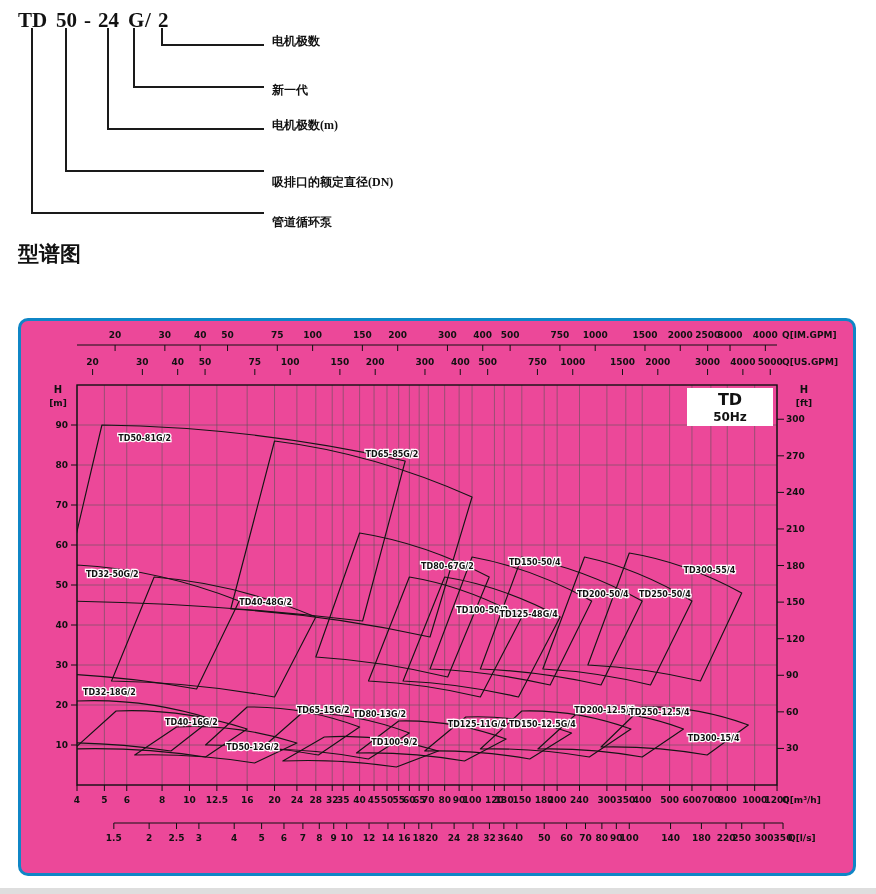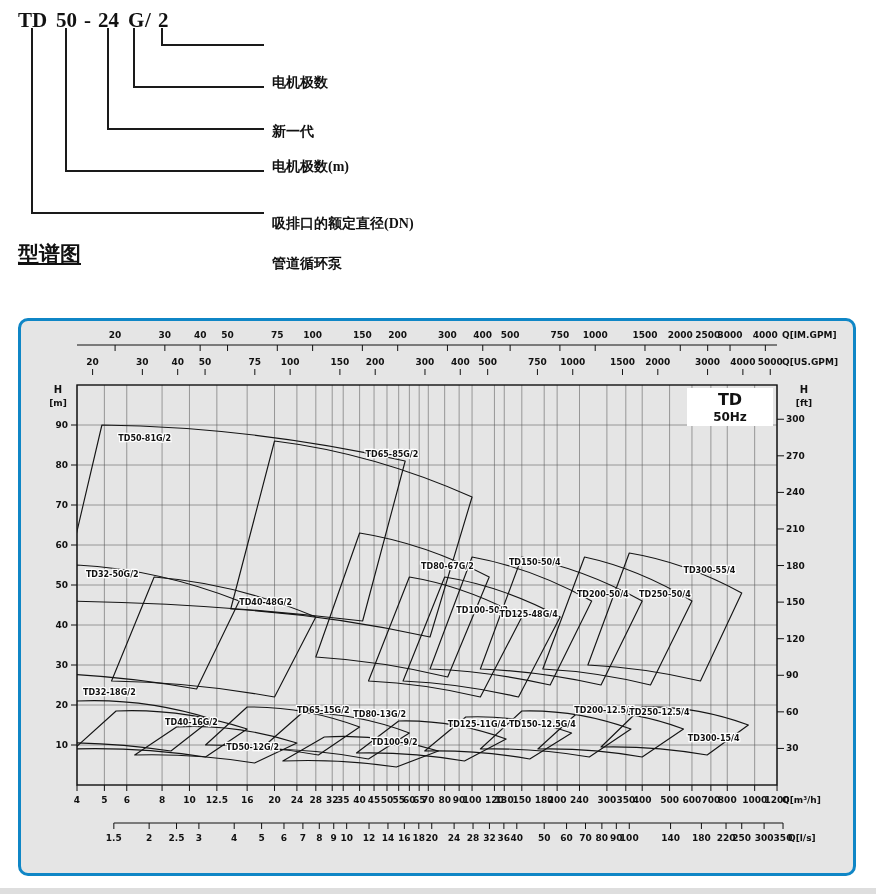--- a/index.html
+++ b/index.html
@@ -1,23 +1,23 @@
 <!DOCTYPE html>
 <html><head>
 <meta charset="utf-8">
 <style>
   html,body{margin:0;padding:0;}
   body{width:876px;height:894px;background:#fff;position:relative;font-family:"Liberation Serif",serif;color:#111;}
   .page{position:absolute;inset:0;background:#fff;overflow:hidden;}
   .code-part{position:absolute;top:8px;font-size:21px;font-weight:bold;white-space:pre;}
   .vline{position:absolute;width:2px;background:#1a1a1a;}
   .hline{position:absolute;height:2px;background:#1a1a1a;}
-  .callout-label{position:absolute;left:272px;font-size:14px;font-weight:bold;white-space:nowrap;margin-top:41px;}
-  .section-title{position:absolute;left:18px;top:240px;font-size:21px;font-weight:bold;margin:0;text-decoration:underline;}
-  .chart-frame{position:absolute;left:18px;top:318px;width:832px;height:552px;border:3px solid #0f86c6;border-radius:10px;background:#e5e5e5;}
+  .callout-label{position:absolute;left:272px;font-size:12px;font-weight:bold;white-space:nowrap;}
+  .section-title{position:absolute;left:18px;top:240px;font-size:21px;font-weight:bold;margin:0;}
+  .chart-frame{position:absolute;left:18px;top:318px;width:832px;height:552px;border:3px solid #0f86c6;border-radius:10px;background:#ec4899;}
   .chart-frame svg{display:block;margin:4px 0 0 4px;}
   svg text{font-family:"DejaVu Sans",sans-serif;font-weight:bold;fill:#111;}
   .footer-strip{position:absolute;left:0;right:0;bottom:0;height:6px;background:#dedede;}
 </style>
 </head>
 <body>
 
 <div class="page">
 
   <div>

